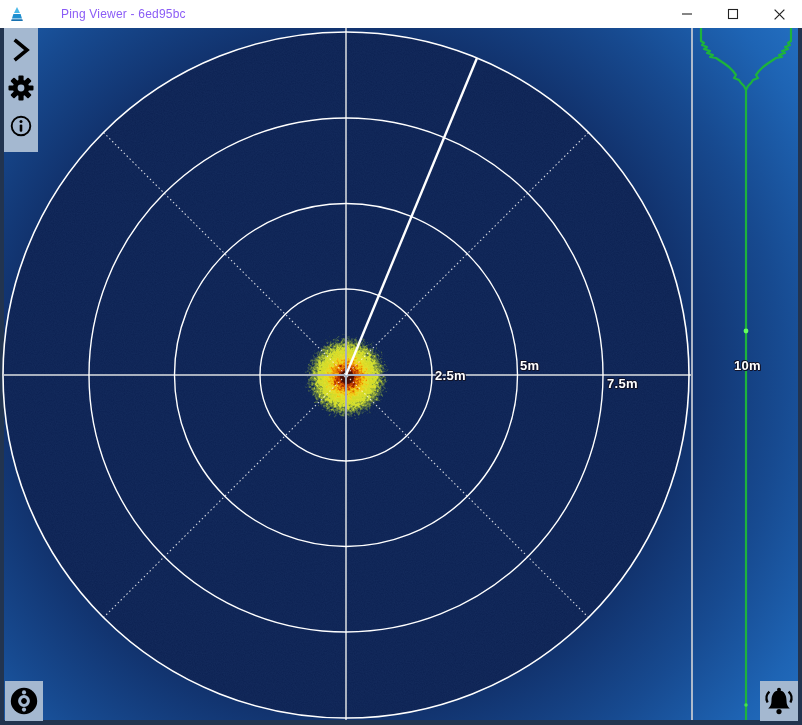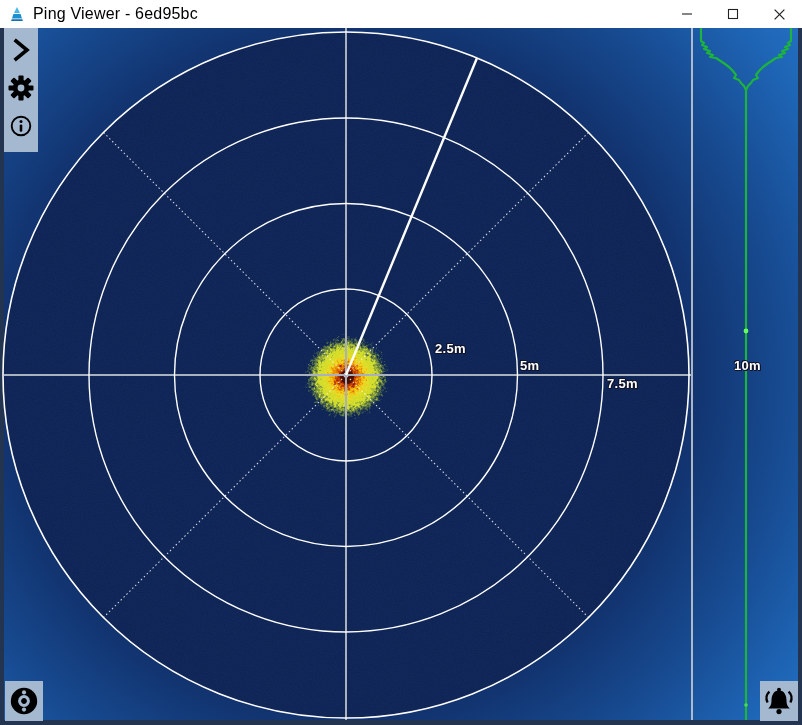--- a/index.html
+++ b/index.html
@@ -4,21 +4,21 @@
 <style>
   * { margin:0; padding:0; box-sizing:border-box; }
   html,body { width:802px; height:725px; overflow:hidden; background:#22344f;
               font-family:"Liberation Sans", sans-serif; }
   .app { position:relative; width:802px; height:725px; }
 
   
   .titlebar { position:absolute; left:0; top:0; width:802px; height:28px;
               background:#ffffff; display:flex; align-items:center; z-index:50; }
   .titlebar .logo { width:16px; height:16px; margin:0 8px 0 9px; flex:0 0 auto; }
-  .titlebar .title { font-size:16px; color:#000000; letter-spacing:.2px; }
+  .titlebar .title { font-size:12px; color:#8b5cf6; letter-spacing:.2px;margin-left:28px; }
   .win-controls { position:absolute; right:0; top:0; height:28px; display:flex; }
   .win-btn { width:46px; height:28px; display:flex; align-items:center; justify-content:center;
              background:#fff; border:none; cursor:default; }
 
   
   .main { position:absolute; left:0; top:28px; width:802px; height:697px; background:#22344f; }
   .bg { position:absolute; left:4px; top:0; width:794px; height:692px;
         background:radial-gradient(circle 640px at 342px 347px,
           #0e2758 0%, #11306a 52%, #174a90 68%, #1e64b4 82%, #2b7ed2 100%); }
   svg.scene { position:absolute; left:0; top:0; width:802px; height:697px; }
@@ -141,21 +141,21 @@
                           776,30 773,32 770,34 767,36 763,39 759,43 756,47 758,50 753,52 751,55
                           748,58 746,62"></polyline>
         <line x1="746" y1="62" x2="746" y2="692"></line>
       </g>
       <circle cx="746" cy="303" r="2.4" fill="#66ff5e"></circle>
       <circle cx="746" cy="677" r="1.8" fill="#49e84e" opacity="0.9"></circle>
     </svg>
 
     <div class="divider"></div>
 
-    <span class="range-label" style="left:435px; top:313px;text-align:center;">2.5m</span>
+    <span class="range-label" style="left:435px; top:340px;text-align:center;">2.5m</span>
     <span class="range-label" style="left:520px; top:330px;">5m</span>
     <span class="range-label" style="left:607px; top:348px;">7.5m</span>
     <span class="range-label" style="left:734px; top:330px;">10m</span>
 
     <div class="tool-panel">
       <button class="tool-btn">
         <svg width="22" height="24" viewBox="0 0 22 24">
           <polyline points="6,3 17,12 6,21" fill="none" stroke="#000" stroke-width="3.6" stroke-linecap="square" stroke-linejoin="miter"></polyline>
         </svg>
       </button>

